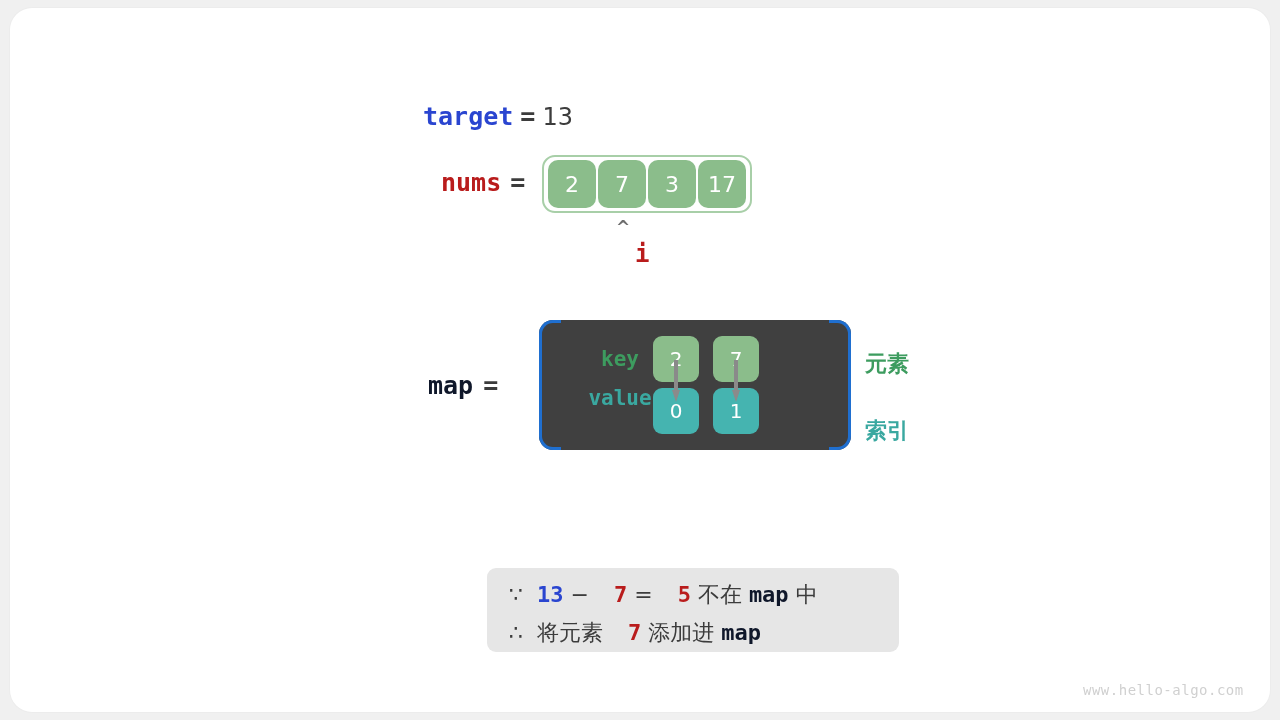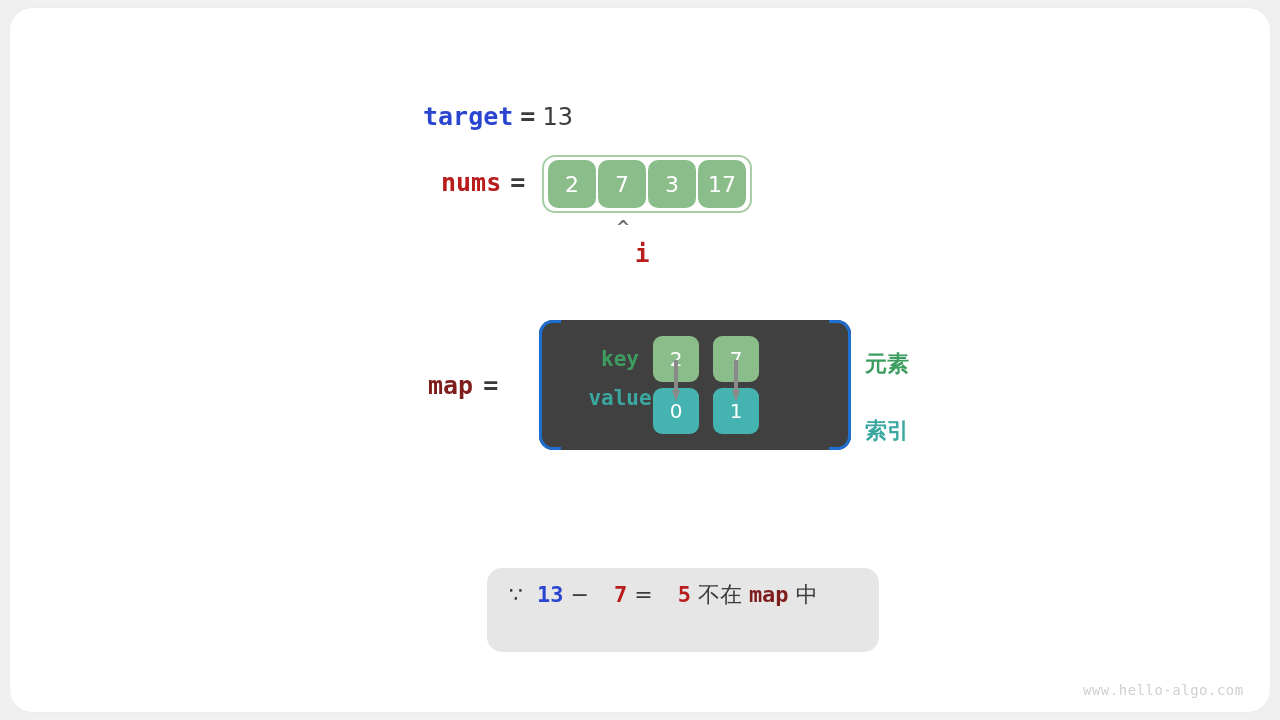--- a/index.html
+++ b/index.html
@@ -30,21 +30,21 @@
     box-shadow: 0 0 0 1px #ececec;
   }
 
   
   .abs { position: absolute; white-space: nowrap; }
 
   .mono { font-family: "DejaVu Sans Mono", monospace; font-weight: bold; }
 
   
   .c-blue-dark { color: #2a45d0; }
-  .c-blue      { color: #7f1d1d; }
+  .c-blue      { color: #0f172a; }
   .c-green     { color: #b91c1c; margin-left: 18px; }
   .c-green2    { color: #3d9c5f; }
   .c-teal      { color: #3aa8a0; }
 
   
   #target-row {
     left: 413px; top: 94px;
     font-size: 25px;
     letter-spacing: 0px;
   }
@@ -179,21 +179,22 @@
   }
   #caption-line .kw {
     font-family: "DejaVu Sans Mono", monospace;
     font-weight: bold;
   }
 
   #note-box {
     left: 477px; top: 560px;
     width: 392px; height: 84px;
     background: #e6e6e6;
-    border-radius: 15px;
+    border-radius: 9px;
+    padding-left: 20px;
   }
   .note-line {
     position: absolute;
     left: 22px;
     font-size: 22px;
     color: #3c3c3c;
     font-family: "DejaVu Sans", sans-serif;
     white-space: nowrap;
   }
   #note-line-0 { top: 12px; }
@@ -265,18 +266,21 @@
     </div>
 
     <div class="side-label c-green2" id="side-elem">元素</div>
     <div class="side-label c-teal" id="side-idx">索引</div>
 
 
     <div class="abs" id="note-box">
       <div class="note-line" id="note-line-0">
         <span class="sym">∵</span><span>&nbsp;&nbsp;</span><span class="kw c-blue-dark">13</span><span>&nbsp;</span><span class="sym">−</span><span>&nbsp;</span><span class="kw c-green">7</span><span>&nbsp;</span><span class="sym">=</span><span>&nbsp;</span><span class="kw c-green">5</span><span>&nbsp;</span><span>不在</span><span>&nbsp;</span><span class="kw c-blue">map</span><span>&nbsp;</span><span>中</span>
       </div>
+      <div class="note-line" id="note-line-1">
+        <span class="sym">∴</span><span>&nbsp;&nbsp;</span><span>将元素</span><span>&nbsp;</span><span class="kw c-green">7</span><span>&nbsp;</span><span>添加进</span><span>&nbsp;</span><span class="kw c-blue">map</span>
+      </div>
     </div>
 
     <div class="abs" id="watermark">www.hello-algo.com</div>
 
   </div>
 </div>
 
 </body></html>

